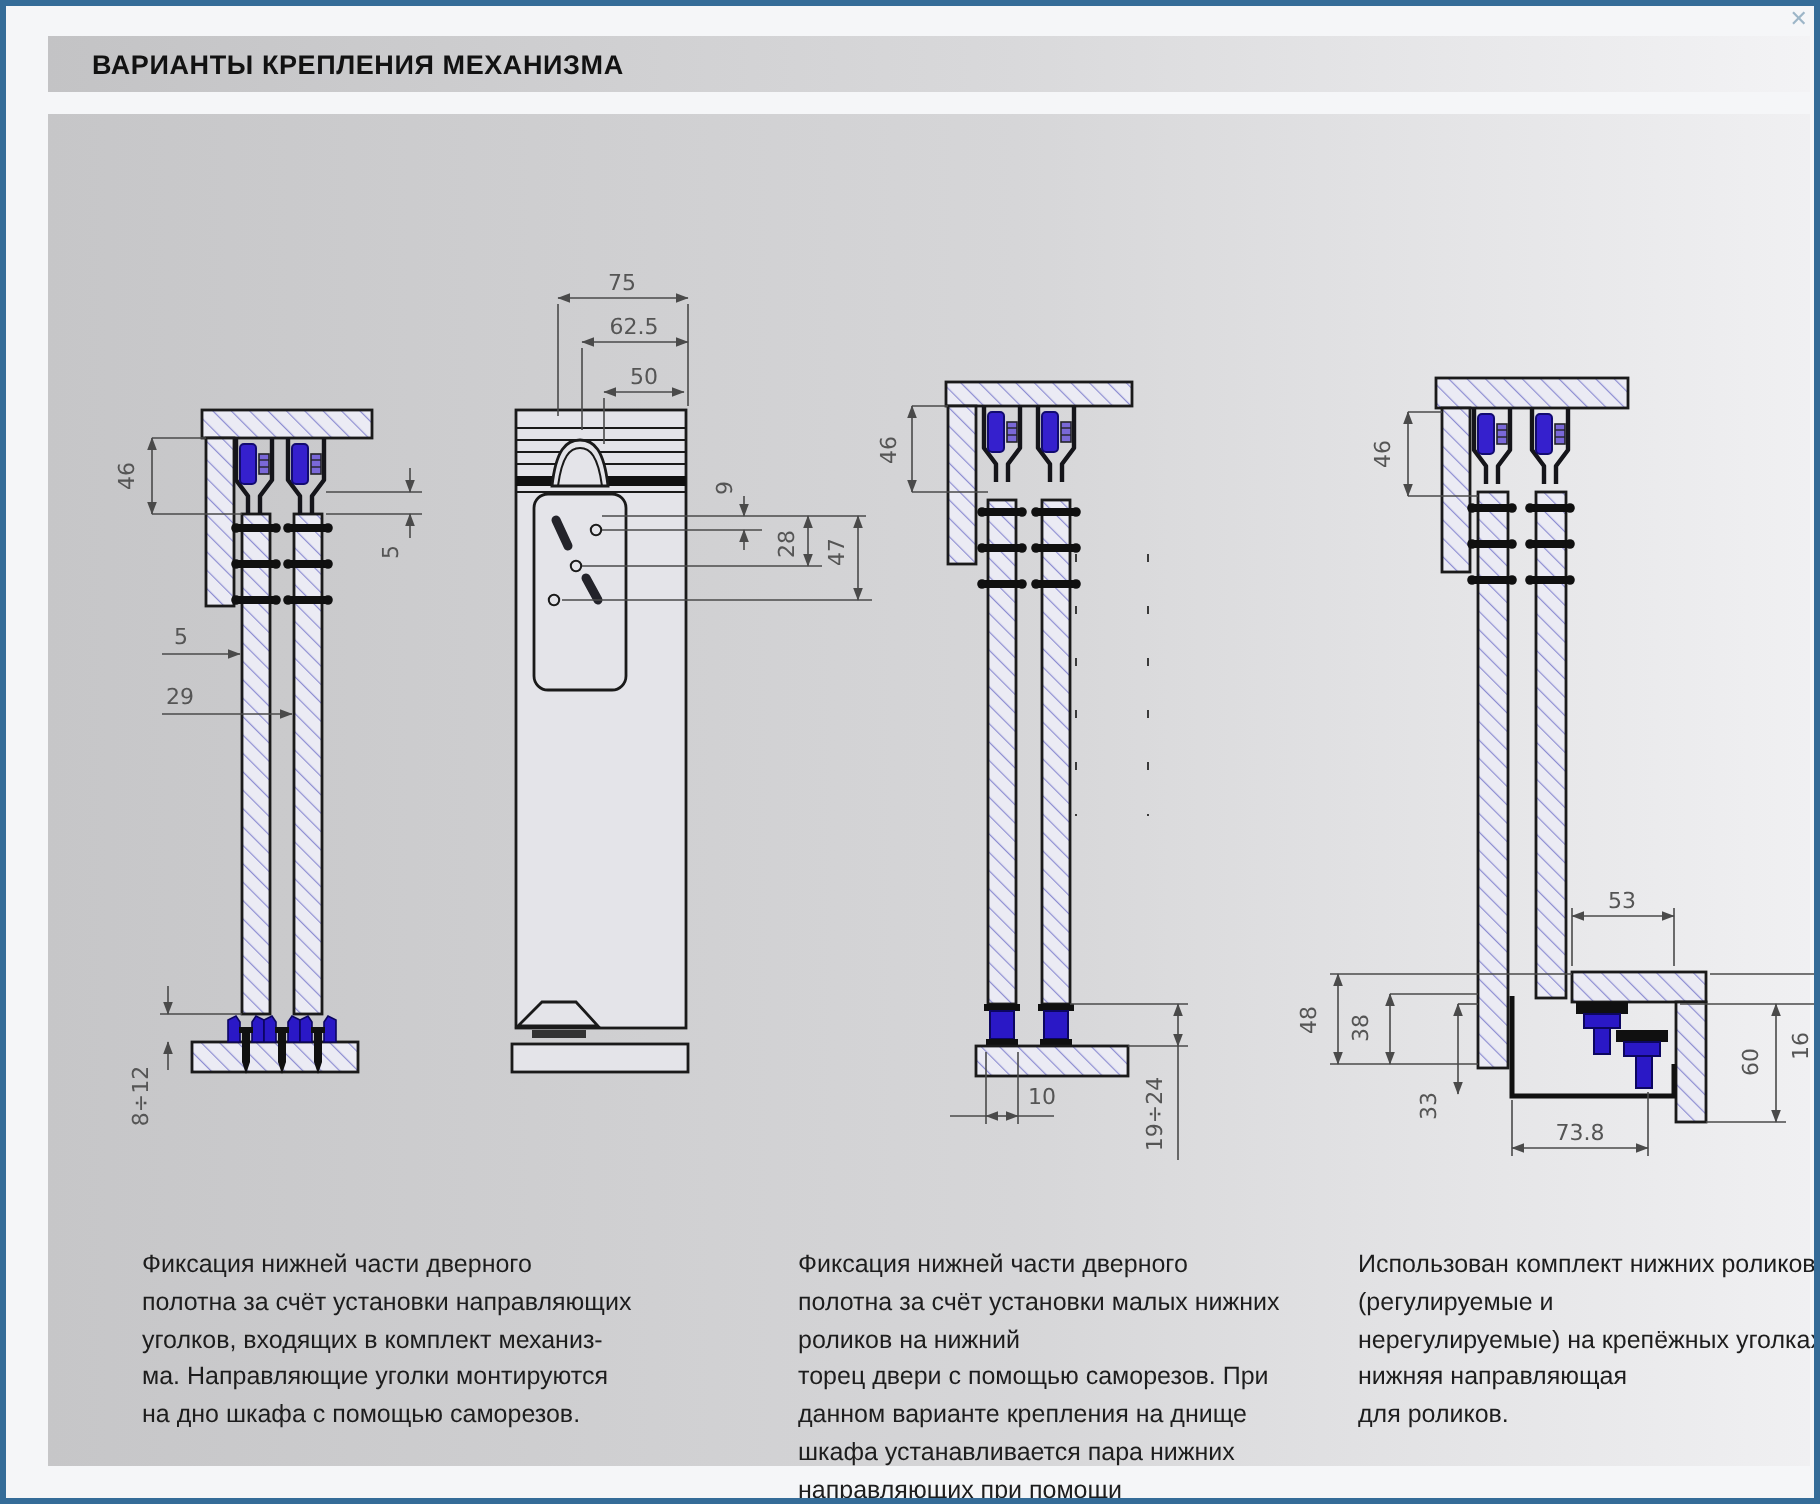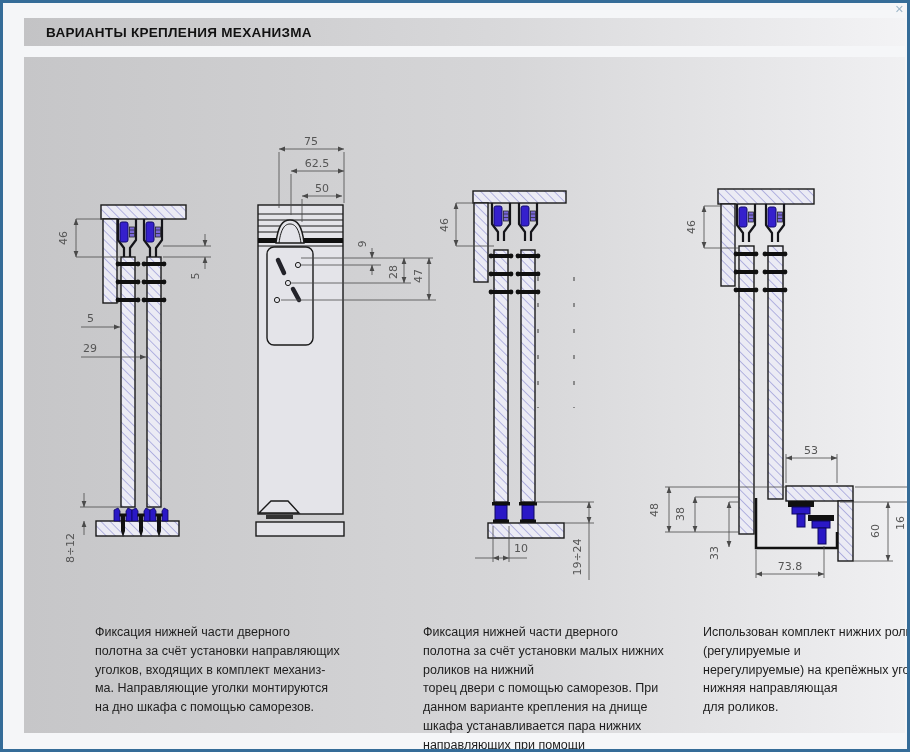--- a/index.html
+++ b/index.html
@@ -4,21 +4,21 @@
 <style>
   html,body{margin:0;padding:0;background:#e8eaec;font-family:"Liberation Sans",sans-serif;}
   .page{position:relative;width:904px;height:746px;border:3px solid #356c98;background:#f5f6f8;overflow:hidden;}
   .titlebar{position:absolute;left:21px;top:15px;width:881px;height:28px;
     background:linear-gradient(to right,#c3c3c5,#d9d9db 55%,#f3f3f5);
     display:flex;align-items:center;}
   .titlebar span{font-size:13.5px;font-weight:bold;color:#121212;letter-spacing:.3px;padding-left:22px;text-align:center;}
   .close{position:absolute;right:3px;top:0;font-size:11px;color:#9db6c8;cursor:default;}
   .content{position:absolute;left:21px;top:54px;width:881px;height:676px;
     background:linear-gradient(to right,#c6c6c8,#d6d6d8 55%,#f0f0f2);}
-  .cap{position:absolute;font-size:12.5px;line-height:1.5;color:#1d1d1d;white-space:pre-line;margin-left:24px;}
+  .cap{position:absolute;font-size:12.5px;line-height:1.5;color:#1d1d1d;white-space:pre-line;}
   .cap1{left:47px;top:566px;width:292px;}
   .cap2{left:375px;top:566px;width:282px;}
   .cap3{left:655px;top:566px;width:252px;}
   svg{position:absolute;overflow:visible;}
   .d1{left:29px;top:123px;}
   .d2{left:217px;top:73px;}
   .d3{left:417px;top:123px;}
   .d4{left:617px;top:123px;}
   .ho{stroke:#1a1a1a;stroke-width:1.4;}
   .part{fill:#e4e4e9;stroke:#1a1a1a;stroke-width:1.4;}

